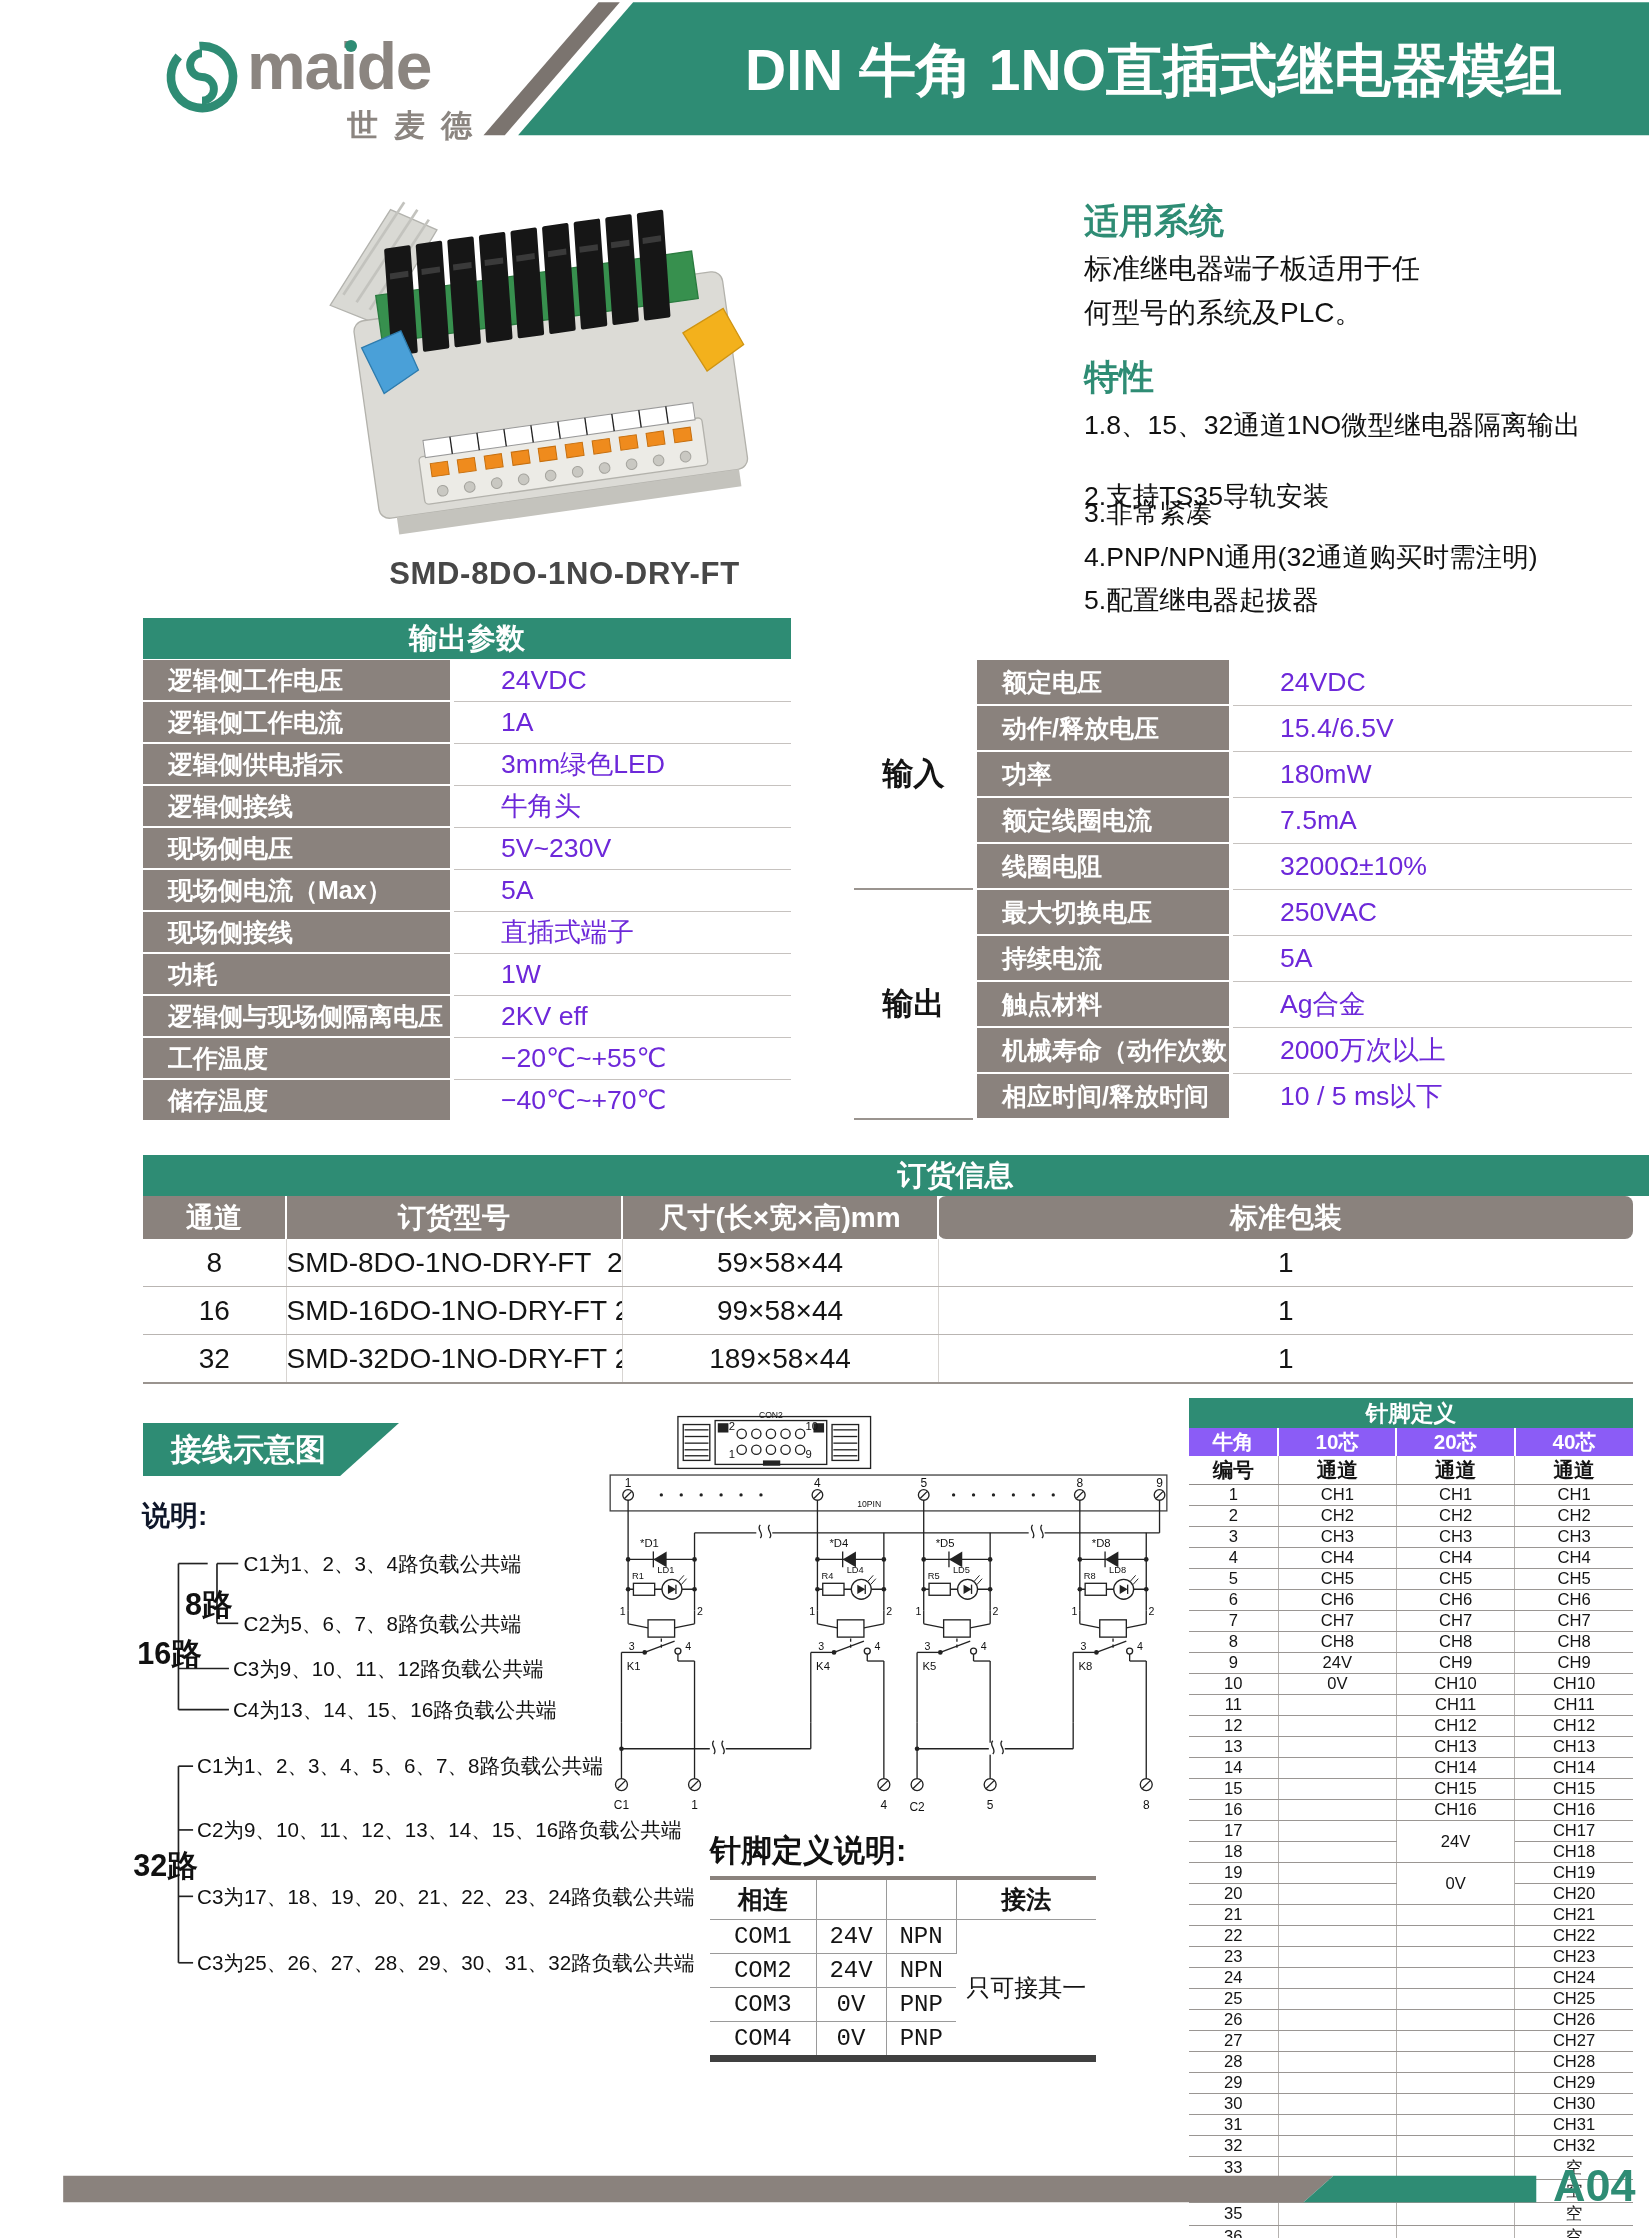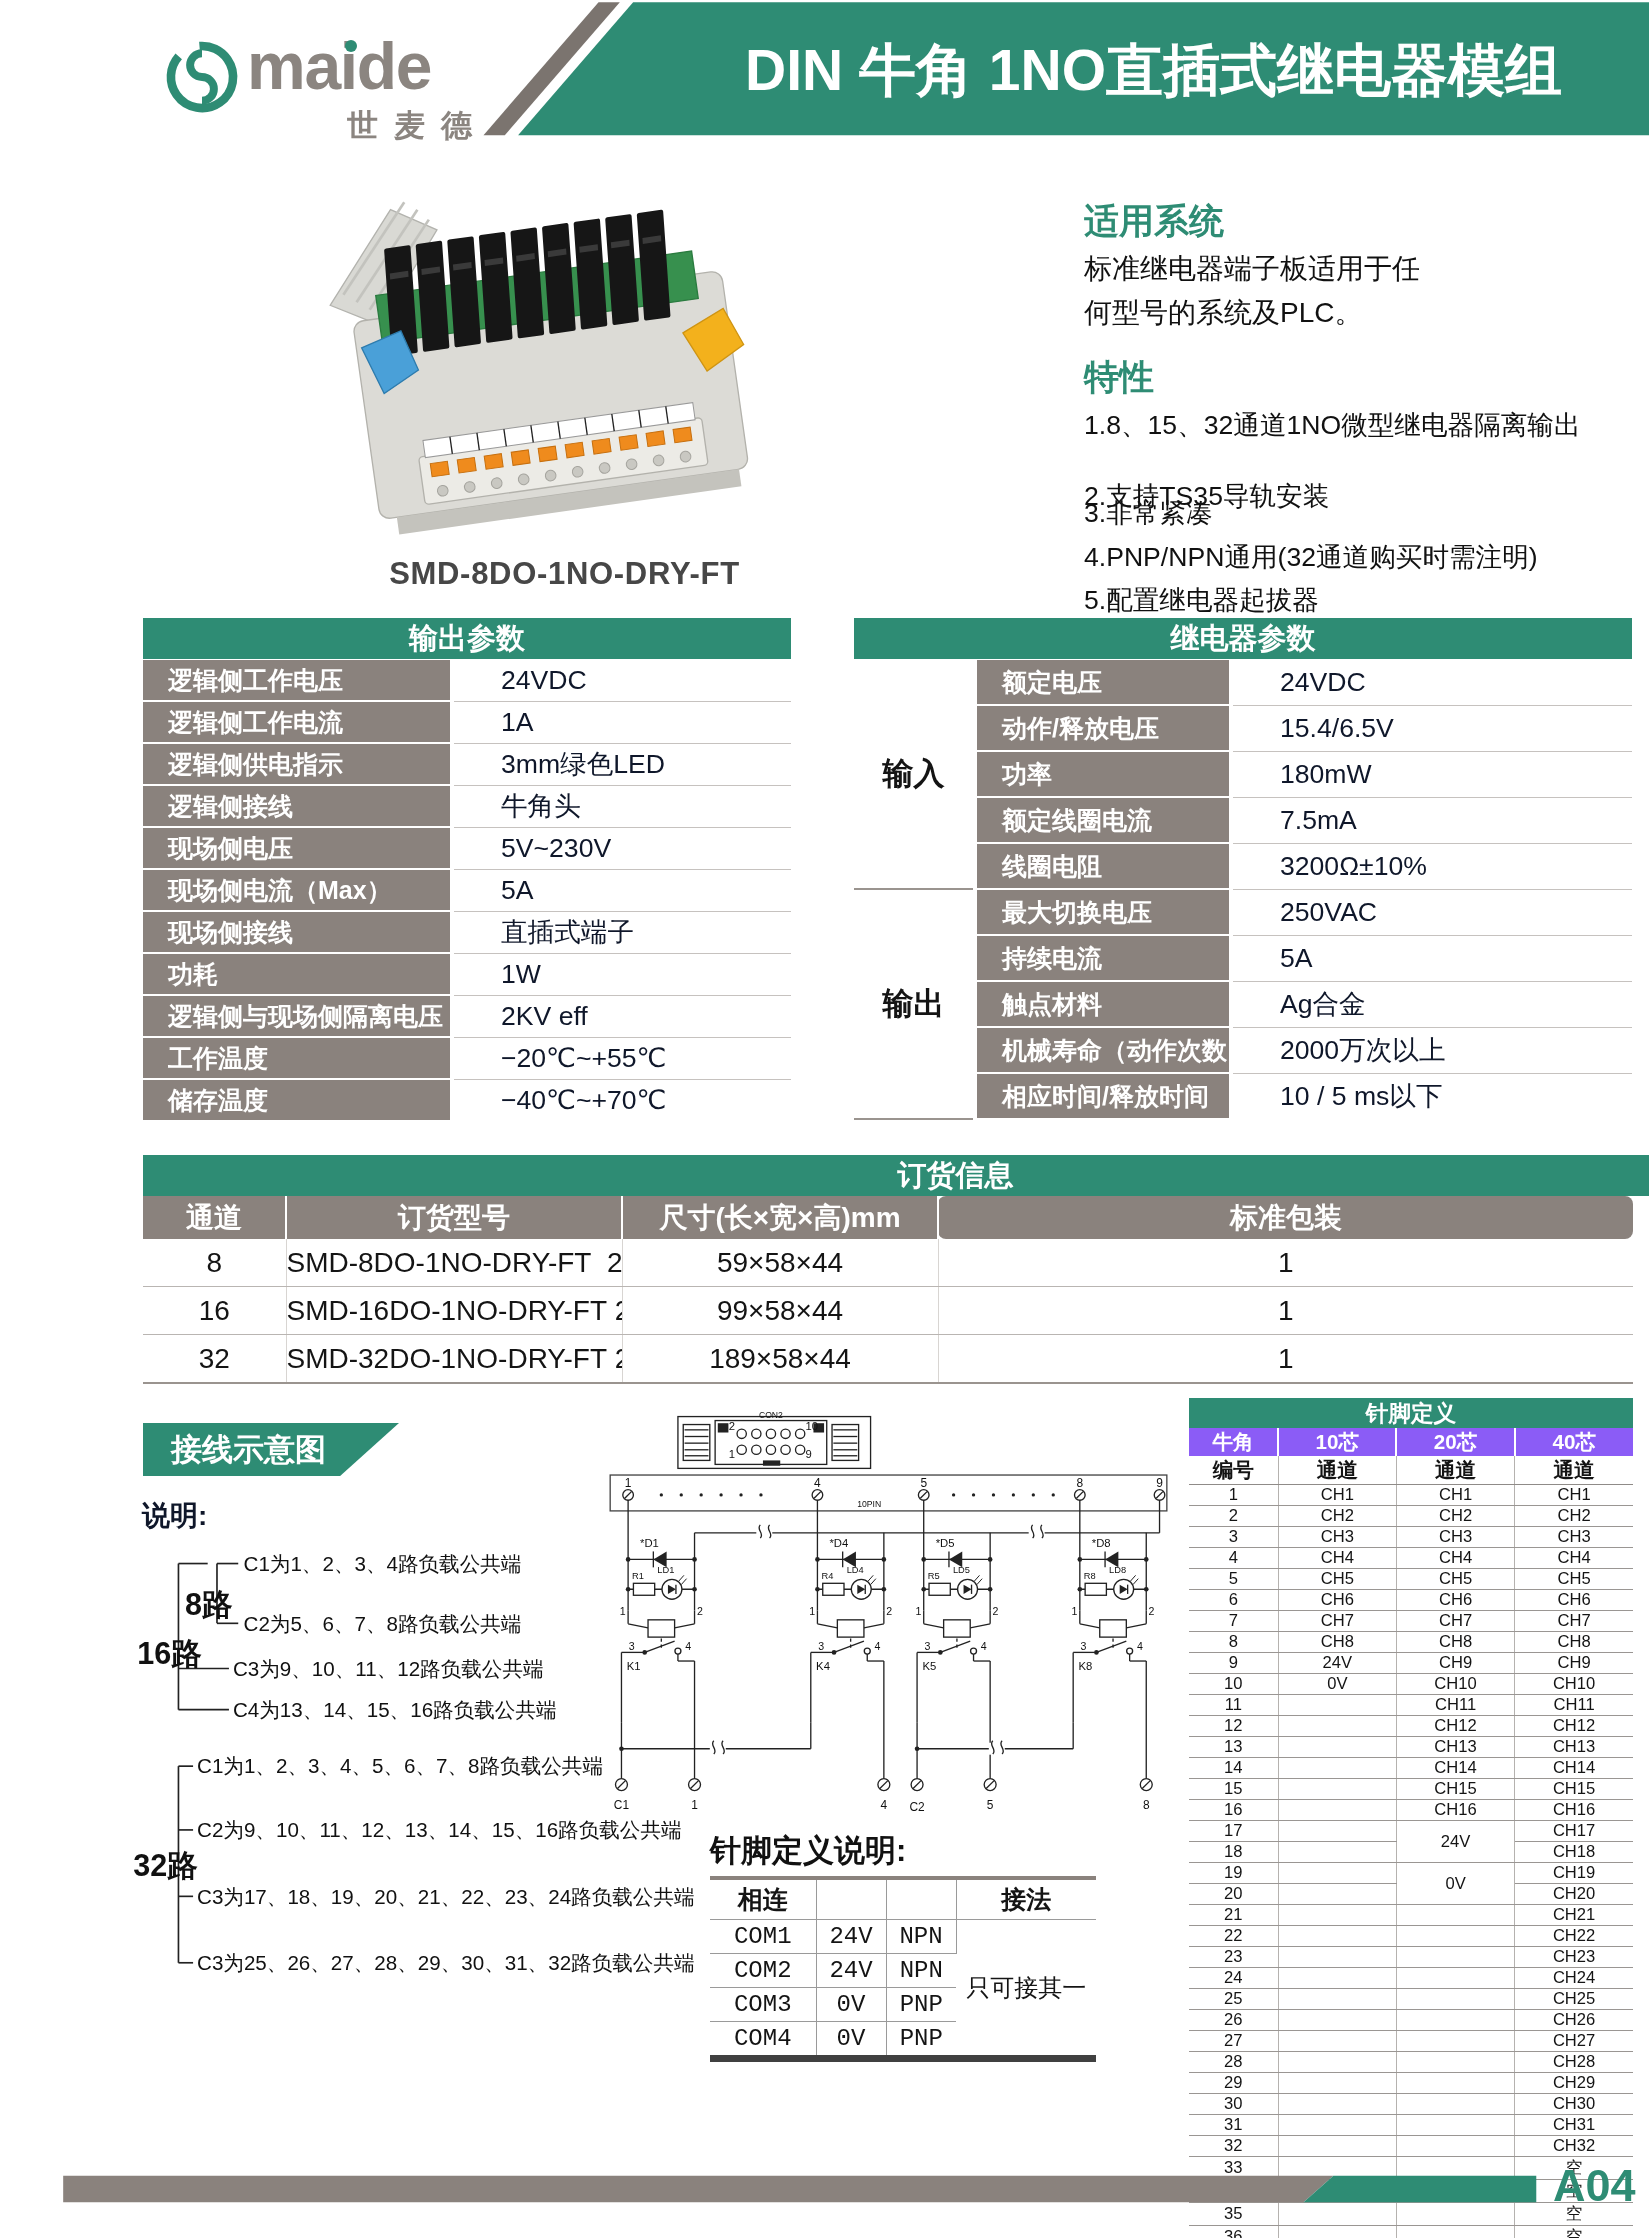--- a/index.html
+++ b/index.html
@@ -36,21 +36,21 @@
   .teal-bar{position:absolute;background:#2E8C74;color:#fff;font-weight:bold;font-size:29px;
             display:flex;align-items:center;justify-content:center;}
 
   
   table{border-collapse:collapse;table-layout:fixed;}
   td,th{padding:0;overflow:hidden;white-space:nowrap;}
   .ptab td{height:40px;}
   .rtab td{height:44px;}
   td.lbl{background:#8A827D;color:#fff;font-weight:bold;font-size:25px;padding-left:25px;
           border-bottom:2.7px solid #fff;border-right:4px solid #fff;}
-  td.val{background:#fff;color:#0f172a;font-size:26.6px;padding-left:47px;border-bottom:1.3px solid #c6c2bf;}
+  td.val{background:#fff;color:#6d28d9;font-size:26.6px;padding-left:47px;border-bottom:1.3px solid #c6c2bf;}
   td.grp{background:#fff;color:#141414;font-size:31px;font-weight:bold;text-align:center;
           border-bottom:2px solid #9a948f;border-right:4px solid #fff;}
   .ptab tr:last-child td,.rtab tr:last-child td{border-bottom-color:transparent;}
   .rtab tr:last-child td.val{border-bottom:none;}
 
   
   .otab th{background:#8A827D;color:#fff;font-weight:bold;font-size:28px;height:43px;
            border-right:2.7px solid #fff;text-align:center;}
   .otab th:last-child{border-right:none;border-radius:8px;}
   .otab td{font-size:28px;text-align:center;height:47px;border-bottom:1.3px solid #b9b5b2;
@@ -236,21 +236,20 @@
           <td class="lbl">工作温度</td>
           <td class="val">−20℃~+55℃</td>
         </tr>
         <tr>
           <td class="lbl">储存温度</td>
           <td class="val">−40℃~+70℃</td>
         </tr>
       </tbody>
   </table>
 
-  <div class="teal-bar" style="left:854px;top:618px;width:778px;height:41px;">继电器参数</div>
   <table class="abs rtab" style="left:854px;top:660px;width:778px;">
     <colgroup>
         <col style="width:121px">
         <col style="width:256px">
         <col style="width:401px">
       </colgroup>
     <tbody>
         <tr>
           <td rowspan="5" class="grp">输入</td>
           <td class="lbl">额定电压</td>

